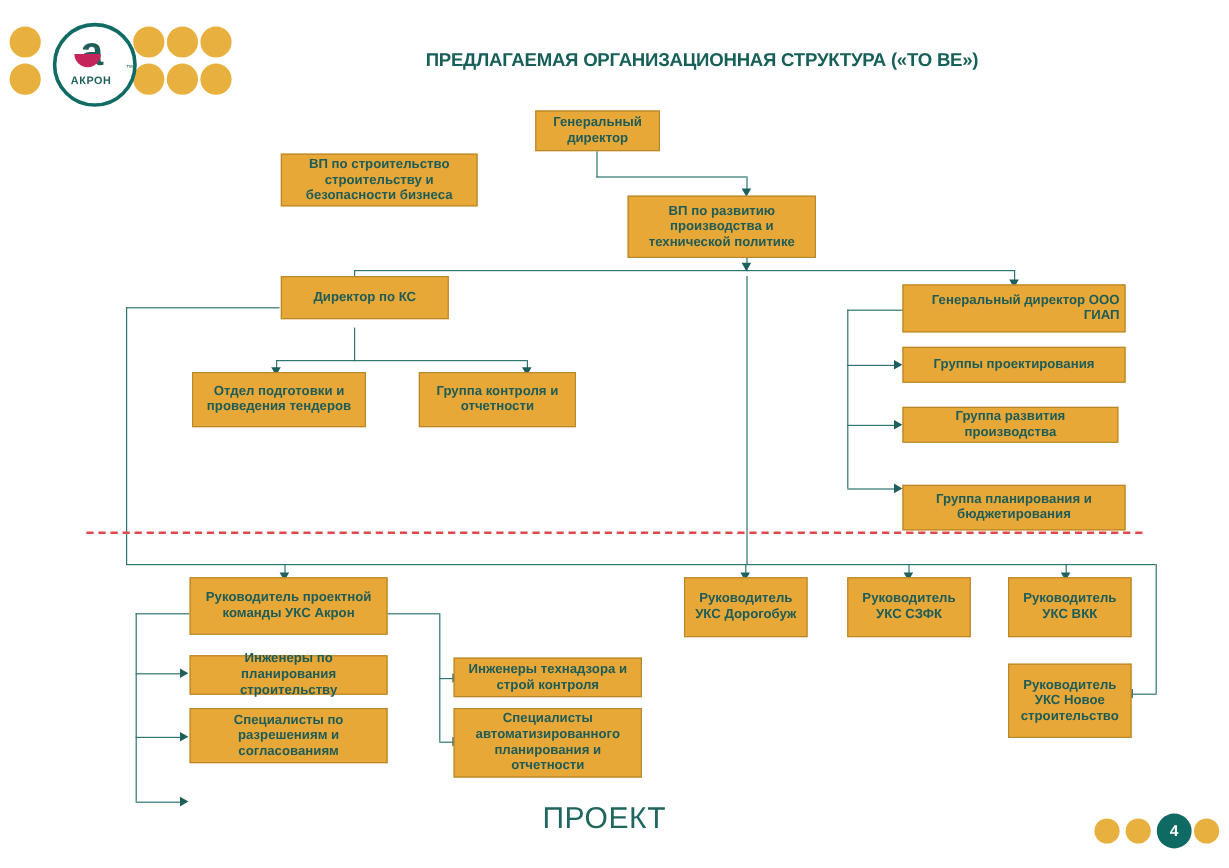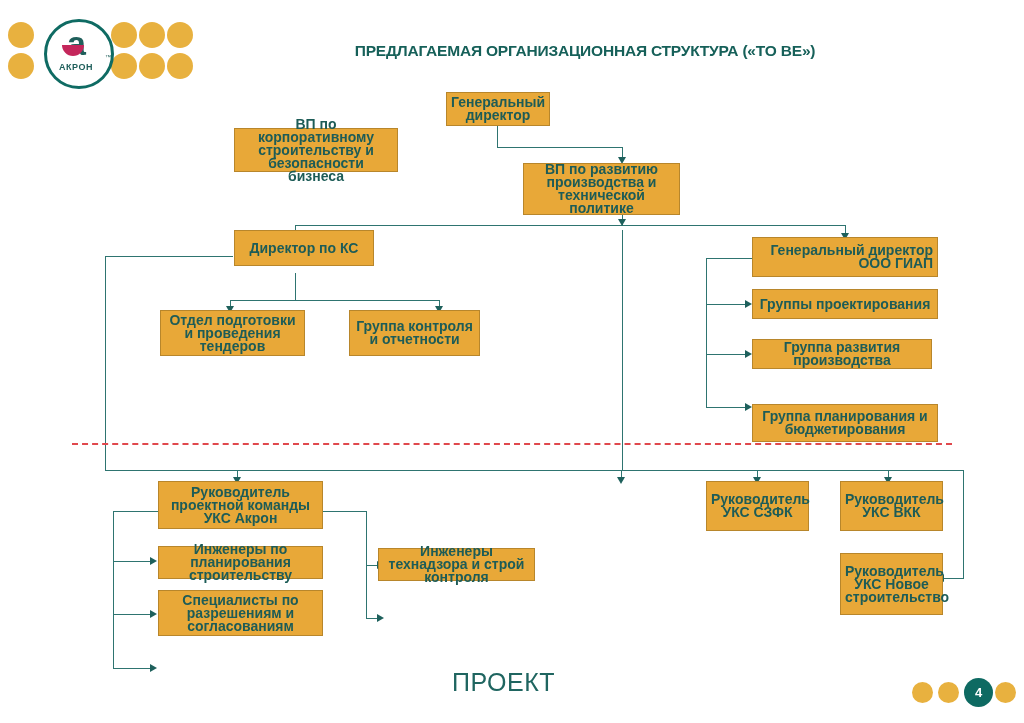--- a/index.html
+++ b/index.html
@@ -103,21 +103,21 @@
     white-space: nowrap;
   }
 
   
   .node {
     position: absolute;
     box-sizing: border-box;
     background: #E8A838;
     border: 1px solid #B8862B;
     color: #1D5C57;
-    font-size: 14px;
+    font-size: 11px;
     font-weight: bold;
     line-height: 13px;
     text-align: center;
     display: flex;
     align-items: center;
     justify-content: center;
     padding: 2px 4px;
   }
   .node span { display: block; width: 100%; }
 
@@ -299,21 +299,21 @@
   <div class="ln h" style="left:366px; top:565px; width:12px;"></div>
   <div class="arrow-r" style="left:377px; top:561px;"></div>
   <div class="ln h" style="left:366px; top:618px; width:12px;"></div>
   <div class="arrow-r" style="left:377px; top:614px;"></div>
 
   <div class="node" style="left:446px; top:92px; width:104px; height:34px;">
     <span>Генеральный директор</span>
   </div>
 
   <div class="node" style="left:234px; top:128px; width:164px; height:44px;">
-    <span>ВП по корпоративному строительству и безопасности бизнеса</span>
+    <span>ВП по строительство строительству и безопасности бизнеса</span>
   </div>
 
   <div class="node" style="left:523px; top:163px; width:157px; height:52px;">
     <span>ВП по развитию производства и технической политике</span>
   </div>
 
   <div class="node" style="left:234px; top:230px; width:140px; height:36px;">
     <span>Директор по КС</span>
   </div>
 
@@ -351,21 +351,27 @@
 
   <div class="node" style="left:158px; top:590px; width:165px; height:46px;">
     <span>Специалисты по разрешениям и согласованиям</span>
   </div>
 
 
   <div class="node" style="left:378px; top:548px; width:157px; height:33px;">
     <span>Инженеры технадзора и строй контроля</span>
   </div>
 
-
+  <div class="node" style="left:378px; top:590px; width:157px; height:58px;">
+    <span>Специалисты автоматизированного планирования и отчетности</span>
+  </div>
+
+  <div class="node" style="left:570px; top:481px; width:103px; height:50px;">
+    <span>Руководитель УКС Дорогобуж</span>
+  </div>
 
   <div class="node" style="left:706px; top:481px; width:103px; height:50px;">
     <span>Руководитель УКС СЗФК</span>
   </div>
 
   <div class="node" style="left:840px; top:481px; width:103px; height:50px;">
     <span>Руководитель УКС ВКК</span>
   </div>
 
   <div class="node" style="left:840px; top:553px; width:103px; height:62px;">

